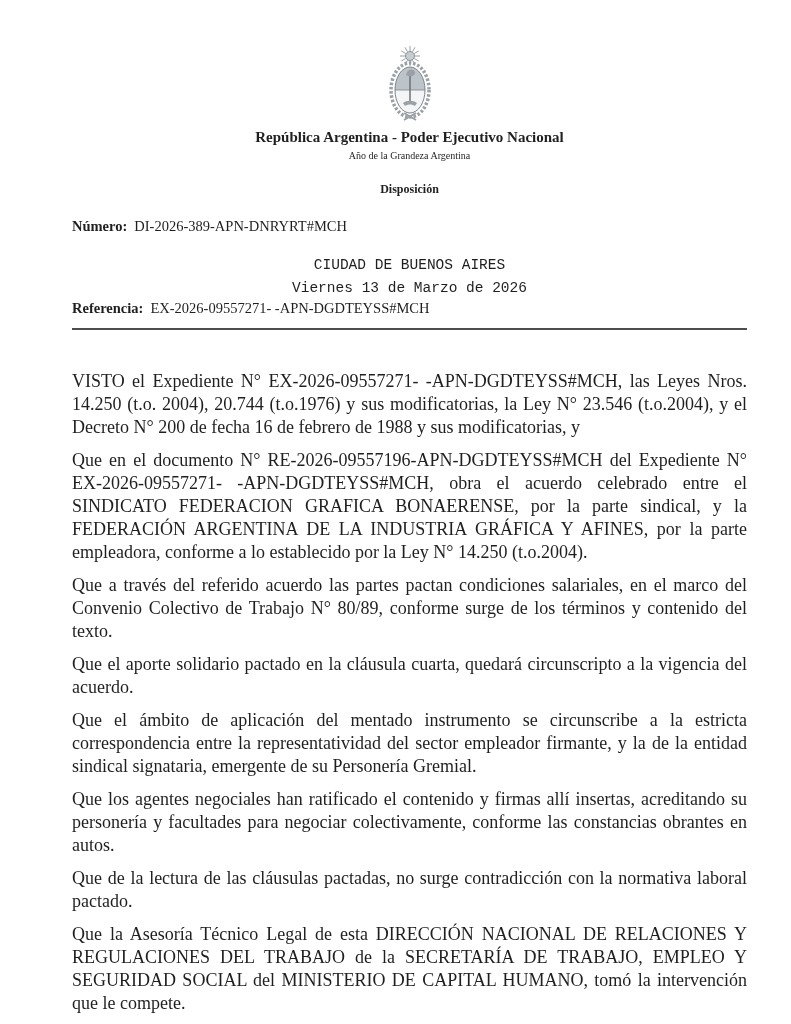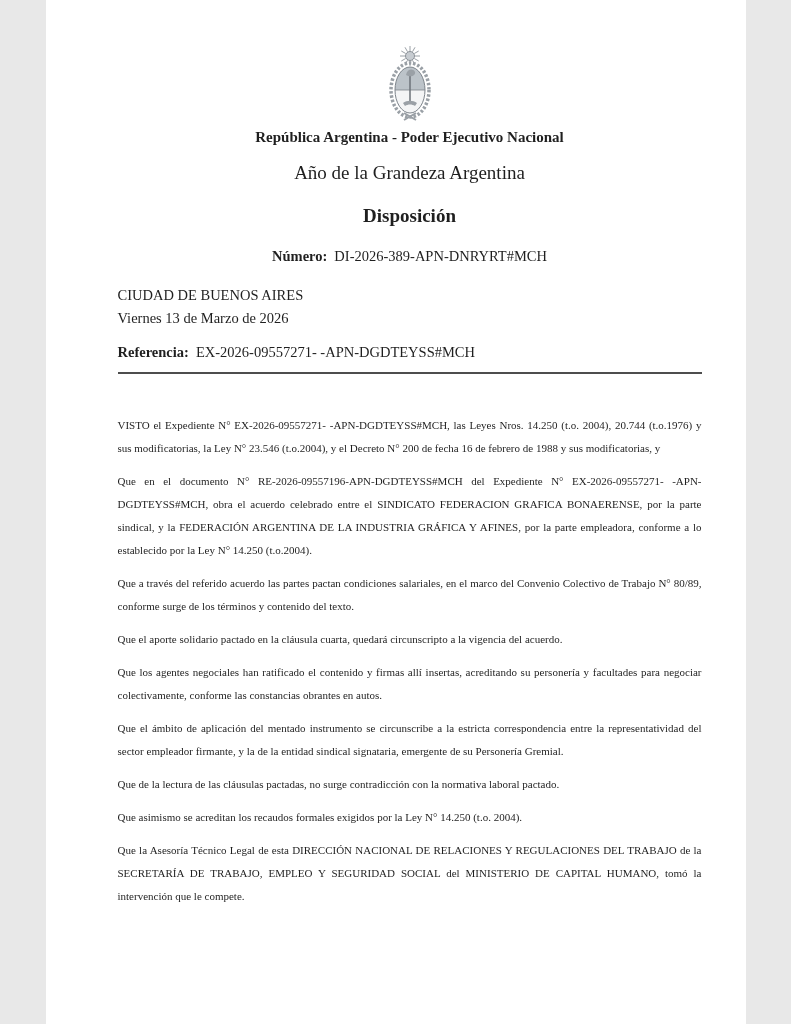--- a/index.html
+++ b/index.html
@@ -7,37 +7,37 @@
     --text-color:#1f1f1f;
     --rule-color:#4d4d4d;
     --emblem-gray:#9aa0a6;
     --emblem-dark:#7d848b;
     --emblem-light:#bcc3c9;
     --emblem-white:#f4f5f6;
   }
   *{box-sizing:border-box;}
   html,body{margin:0;padding:0;background:#e8e8e8;}
   .page{
-    width:700px;height:1024px;margin:0 auto;background:var(--page-bg);
+    width:791px;height:1024px;margin:0 auto;background:var(--page-bg);
     color:var(--text-color);
     font-family:"Liberation Serif","DejaVu Serif",serif;
     padding:46px 44px 0 72px;
     overflow:hidden;
   }
   .doc-header{text-align:center;}
   .emblem{display:block;margin:0 auto;width:64px;height:76px;}
   .org-line{font-weight:bold;font-size:15px;margin-top:7px;}
-  .year-line{font-size:19px;margin-top:16px;}
-  .doc-type{font-weight:bold;font-size:19px;margin-top:21px;}
-  .number-line{font-size:14.5px;margin-top:21px;text-align:center;}
+  .year-line{font-size:10px;margin-top:4px;}
+  .doc-type{font-weight:bold;font-size:12px;margin-top:21px;}
+  .number-line{font-size:14.5px;margin-top:21px;text-align:left;}
   .meta-label{font-weight:bold;margin-right:7px;}
-  .place-block{text-align:left;font-size:14.5px;margin-top:19px;line-height:23px;}
-  .reference-line{font-size:14.5px;margin-top:14px;text-align:left;}
+  .place-block{text-align:center;font-size:14.5px;margin-top:19px;line-height:23px;font-family:Liberation Mono, monospace;}
+  .reference-line{font-size:14.5px;text-align:left;}
   .rule{border:none;border-top:2px solid var(--rule-color);margin:11px 0 0 0;}
-  .doc-body{margin-top:40px;font-size:11px;line-height:23px;text-align:justify;}
+  .doc-body{margin-top:40px;font-size:18px;line-height:23px;text-align:justify;}
   .doc-body p{margin:0 0 10px 0;}
 </style>
 </head>
 <body>
 
 <div class="page">
 
   <header class="doc-header">
     <svg class="emblem" viewBox="0 0 64 76" xmlns="http://www.w3.org/2000/svg" aria-hidden="true">
 
@@ -89,20 +89,19 @@
     <span class="meta-label">Referencia:</span><span>EX-2026-09557271- -APN-DGDTEYSS#MCH</span>
   </div>
 
   <hr class="rule">
 
   <main class="doc-body">
       <p>VISTO el Expediente N° EX-2026-09557271- -APN-DGDTEYSS#MCH, las Leyes Nros. 14.250 (t.o. 2004), 20.744 (t.o.1976) y sus modificatorias, la Ley N° 23.546 (t.o.2004), y el Decreto N° 200 de fecha 16 de febrero de 1988 y sus modificatorias, y</p>
       <p>Que en el documento N° RE-2026-09557196-APN-DGDTEYSS#MCH del Expediente N° EX-2026-09557271- -APN-DGDTEYSS#MCH, obra el acuerdo celebrado entre el SINDICATO FEDERACION GRAFICA BONAERENSE, por la parte sindical, y la FEDERACIÓN ARGENTINA DE LA INDUSTRIA GRÁFICA Y AFINES, por la parte empleadora, conforme a lo establecido por la Ley N° 14.250 (t.o.2004).</p>
       <p>Que a través del referido acuerdo las partes pactan condiciones salariales, en el marco del Convenio Colectivo de Trabajo N° 80/89, conforme surge de los términos y contenido del texto.</p>
       <p>Que el aporte solidario pactado en la cláusula cuarta, quedará circunscripto a la vigencia del acuerdo.</p>
+      <p>Que el ámbito de aplicación del mentado instrumento se circunscribe a la estricta correspondencia entre la representatividad del sector empleador firmante, y la de la entidad sindical signataria, emergente de su Personería Gremial.</p>
       <p>Que los agentes negociales han ratificado el contenido y firmas allí insertas, acreditando su personería y facultades para negociar colectivamente, conforme las constancias obrantes en autos.</p>
-      <p>Que el ámbito de aplicación del mentado instrumento se circunscribe a la estricta correspondencia entre la representatividad del sector empleador firmante, y la de la entidad sindical signataria, emergente de su Personería Gremial.</p>
       <p>Que de la lectura de las cláusulas pactadas, no surge contradicción con la normativa laboral pactado.</p>
-      <p>Que asimismo se acreditan los recaudos formales exigidos por la Ley N° 14.250 (t.o. 2004).</p>
       <p>Que la Asesoría Técnico Legal de esta DIRECCIÓN NACIONAL DE RELACIONES Y REGULACIONES DEL TRABAJO de la SECRETARÍA DE TRABAJO, EMPLEO Y SEGURIDAD SOCIAL del MINISTERIO DE CAPITAL HUMANO, tomó la intervención que le compete.</p>
     </main>
 
 </div>
 
 </body></html>

